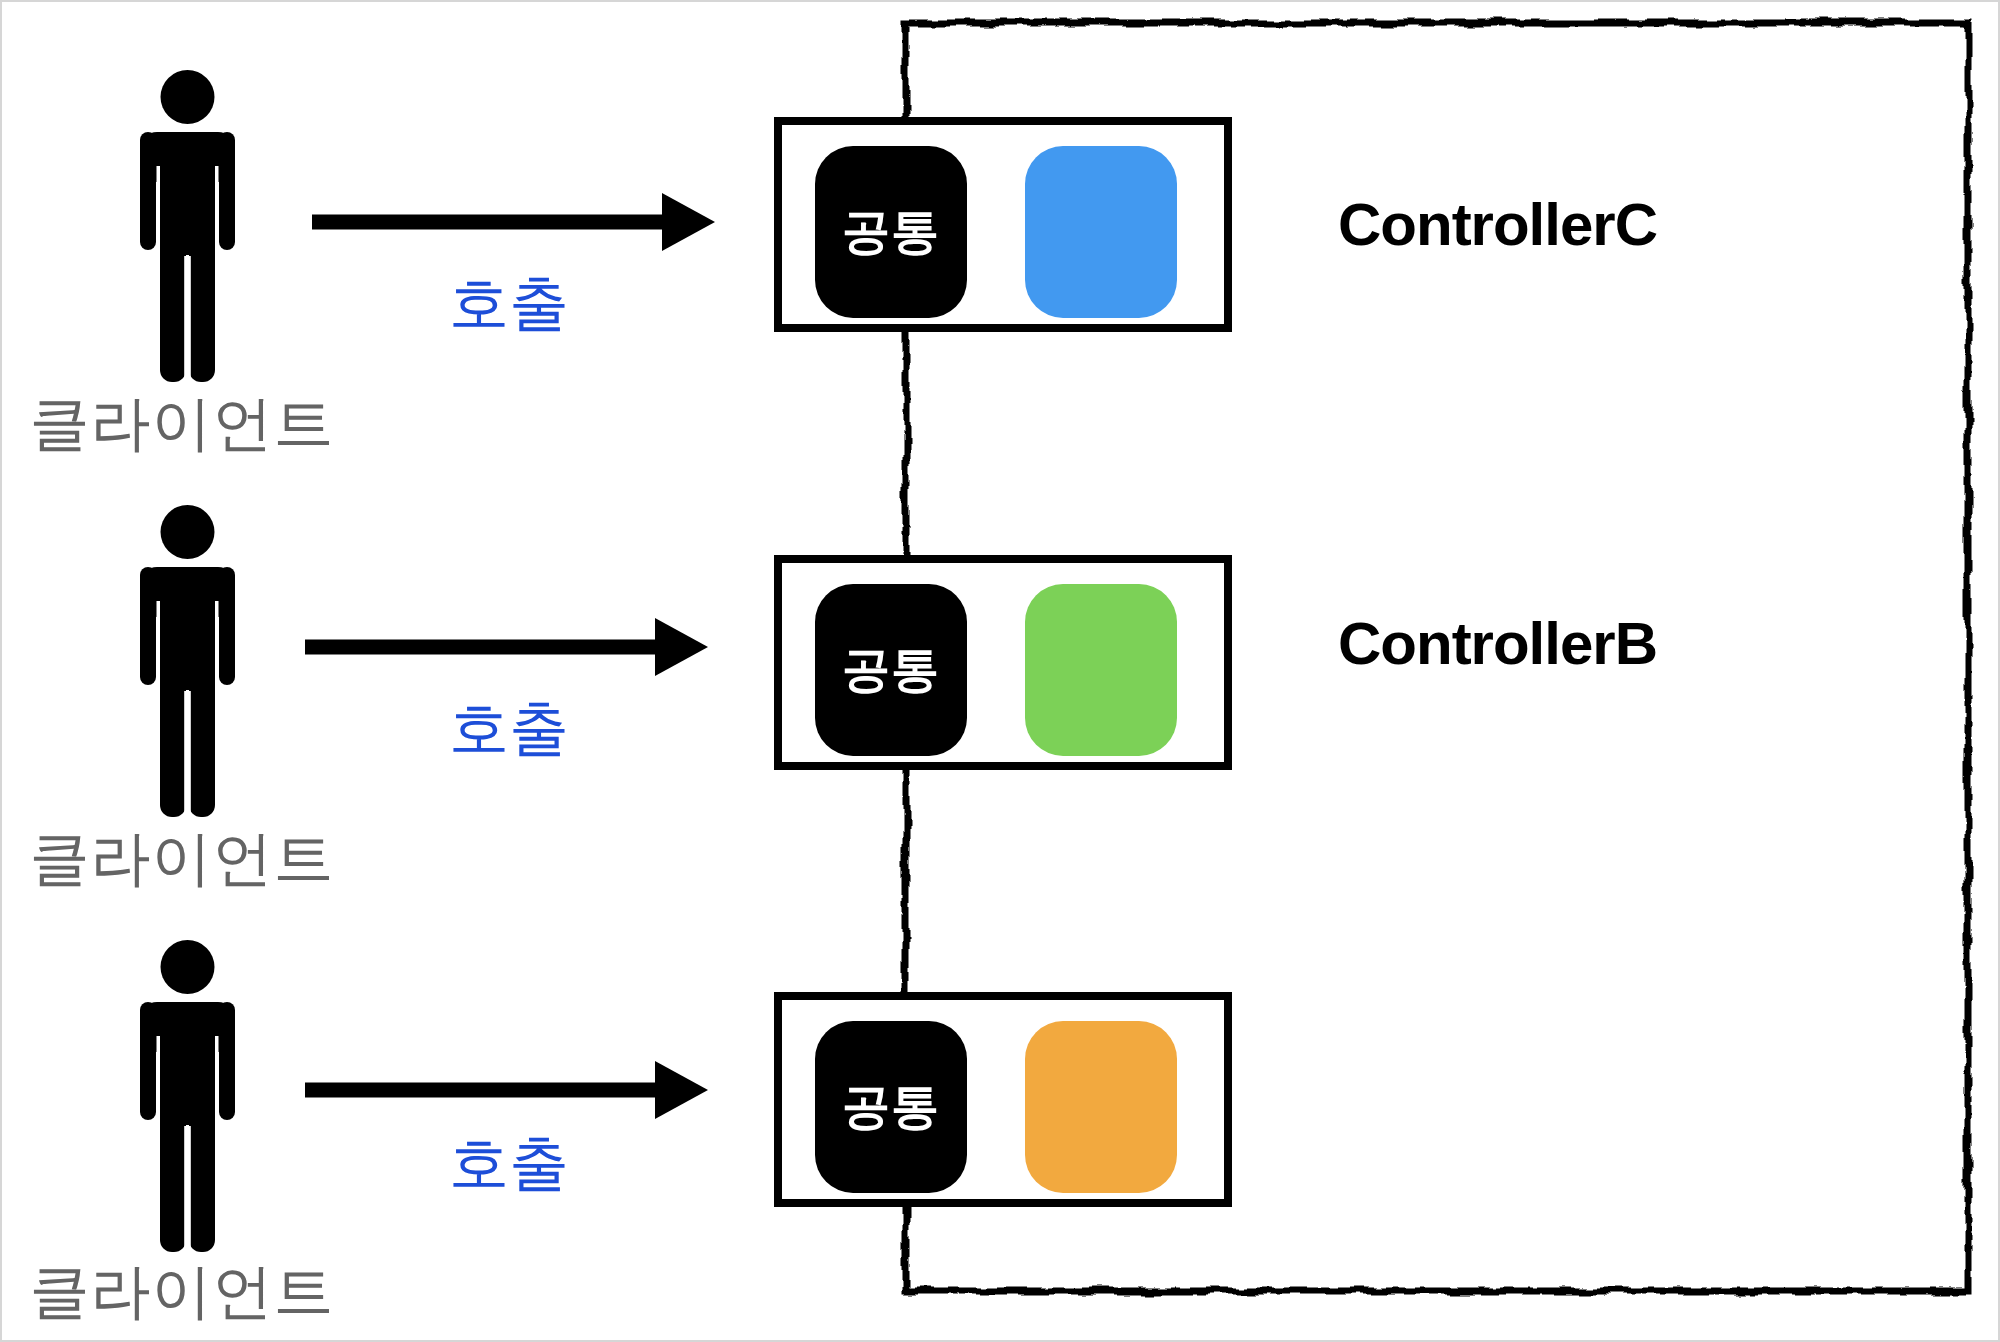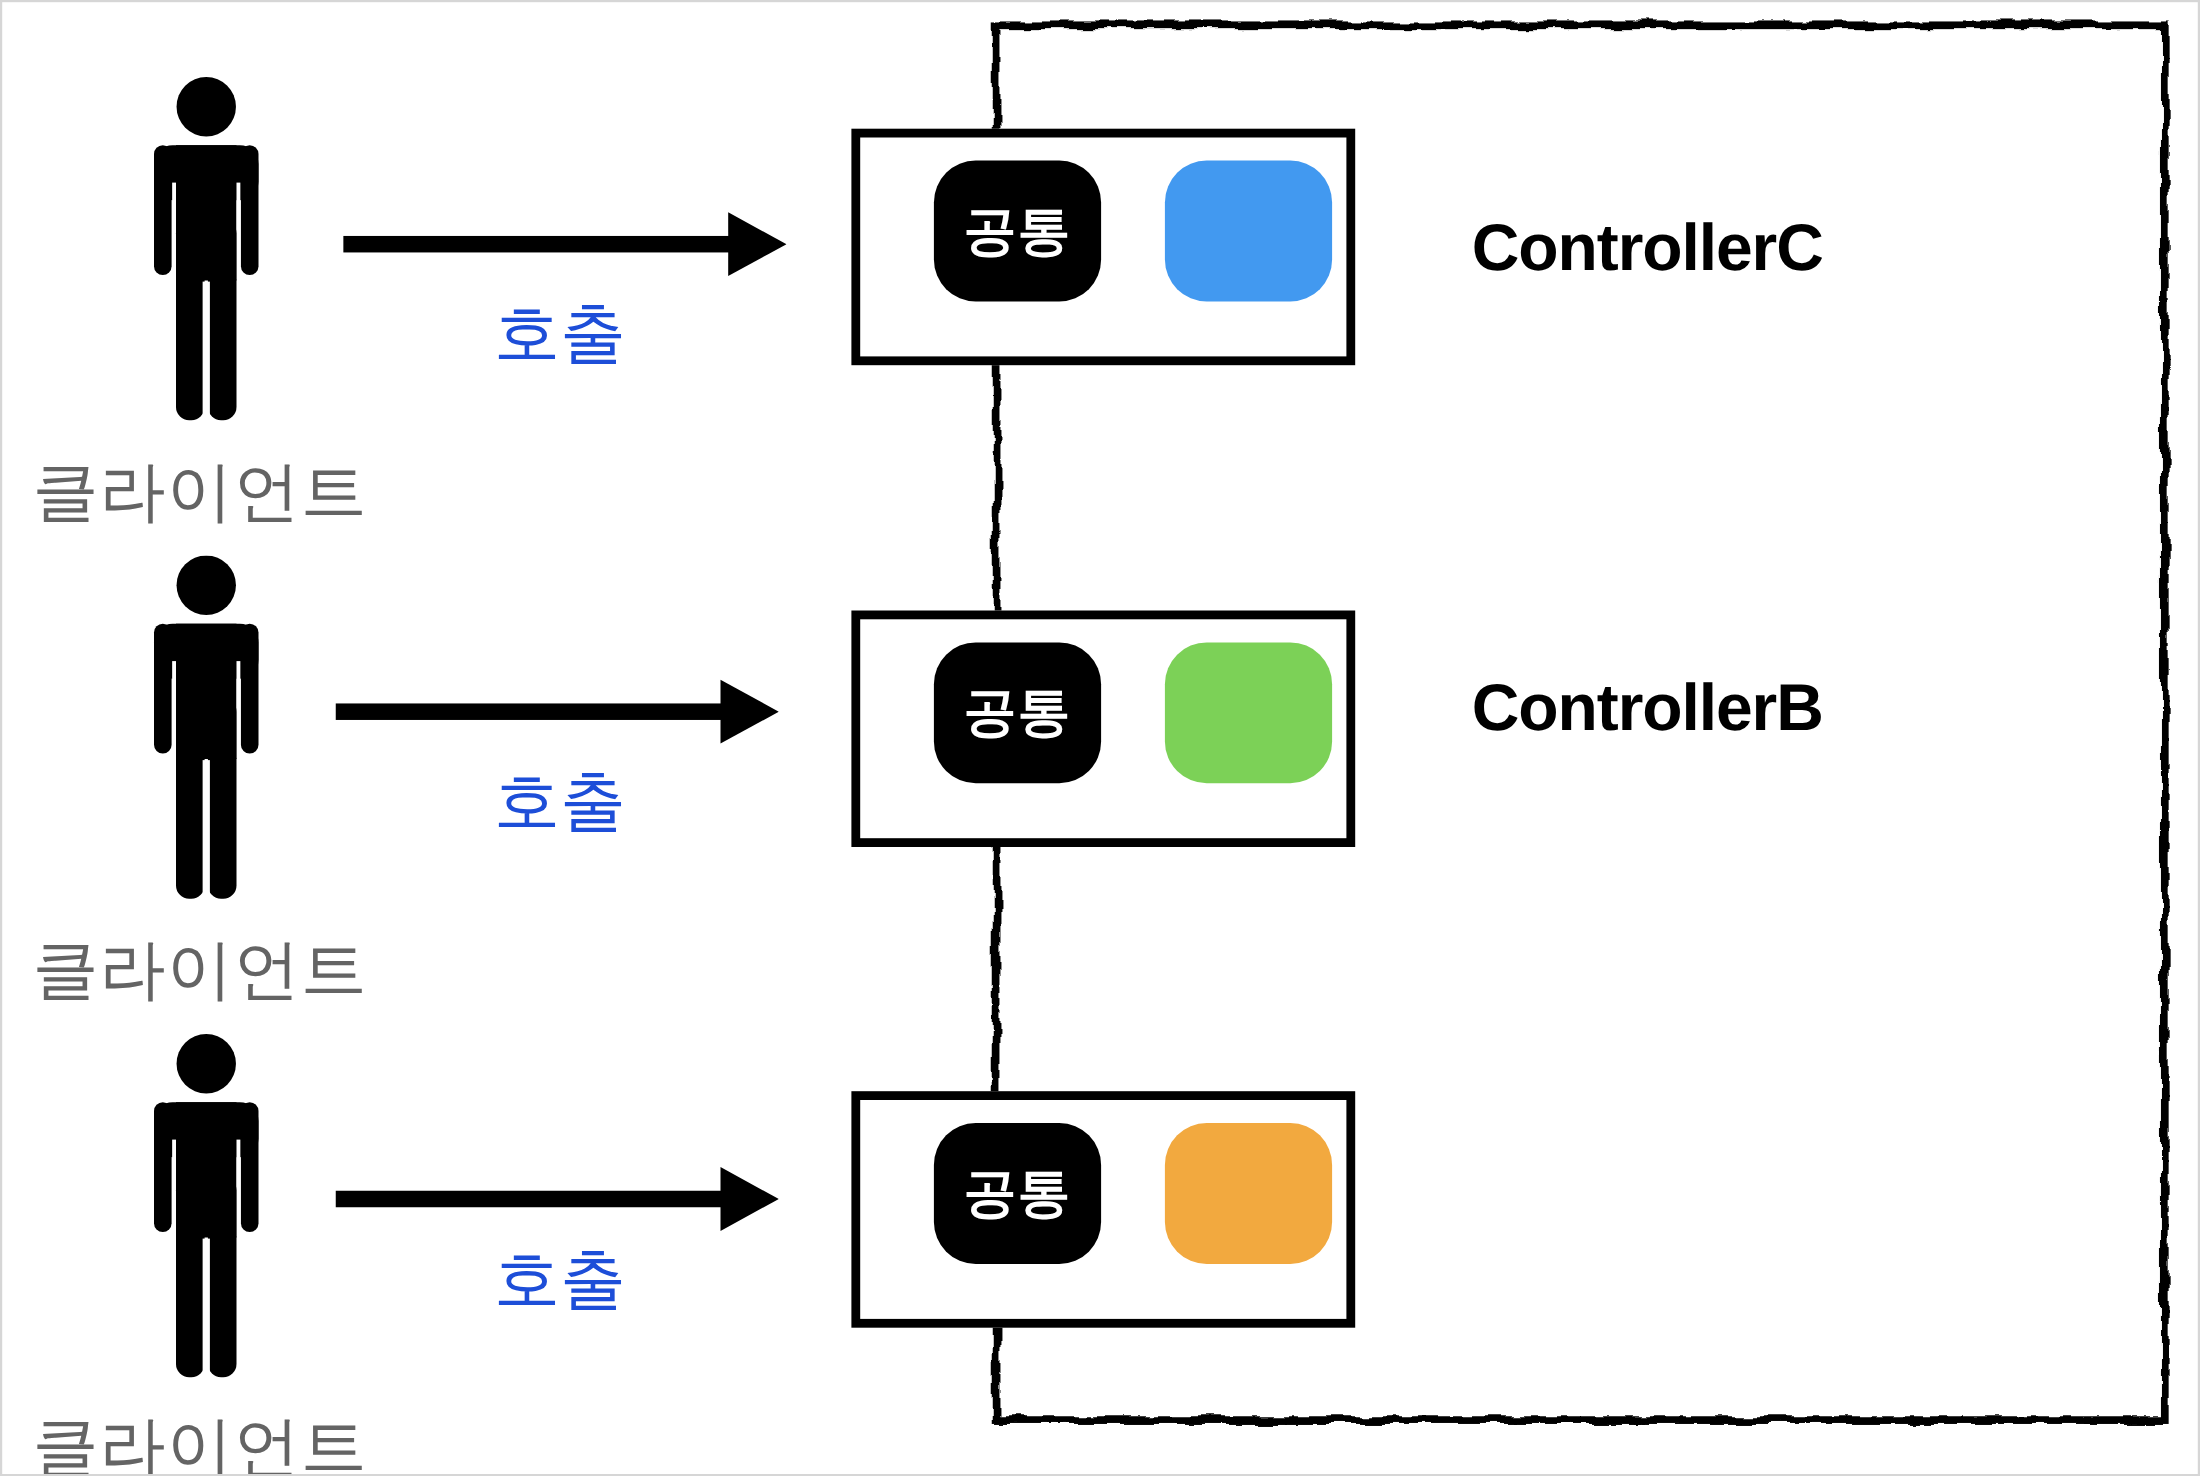--- a/index.html
+++ b/index.html
@@ -17,44 +17,42 @@
   #boundary-svg{position:absolute;left:0;top:0;z-index:1;}
   
   .person{z-index:2;}
   .person svg .ink{fill:#000;}
   .person svg .paper{fill:#fff;}
   
   .client-label{
     width:360px;text-align:center;
     font-size:60px;color:#646464;letter-spacing:1px;
     z-index:2;
-    margin-top:23px;
   }
   .call-label{
     width:200px;text-align:center;
     font-size:60px;color:#1d4ed8;
     z-index:2;
   }
   
   .arrow{z-index:2;}
   .arrow svg *{fill:#000;}
   
   .controller-box{
     box-sizing:border-box;
     width:458px;height:215px;
     border:8px solid #000;
     background:#fff;
     z-index:2;
     display:flex;align-items:center;
   }
   .sq{
     position:absolute;
-    width:152px;height:128px;top:21px;
+    width:152px;height:172px;top:21px;
     border-radius:38px;
-    margin-left:34px;
   }
   .sq-common{
     left:33px;background:#000;
     display:flex;align-items:center;justify-content:center;
     color:#fff;font-size:48px;font-weight:bold;letter-spacing:1px;
   }
   .sq-color{left:243px;}
   .controller-name{
     height:215px;display:flex;align-items:center;
     font-size:60px;font-weight:bold;color:#000;

